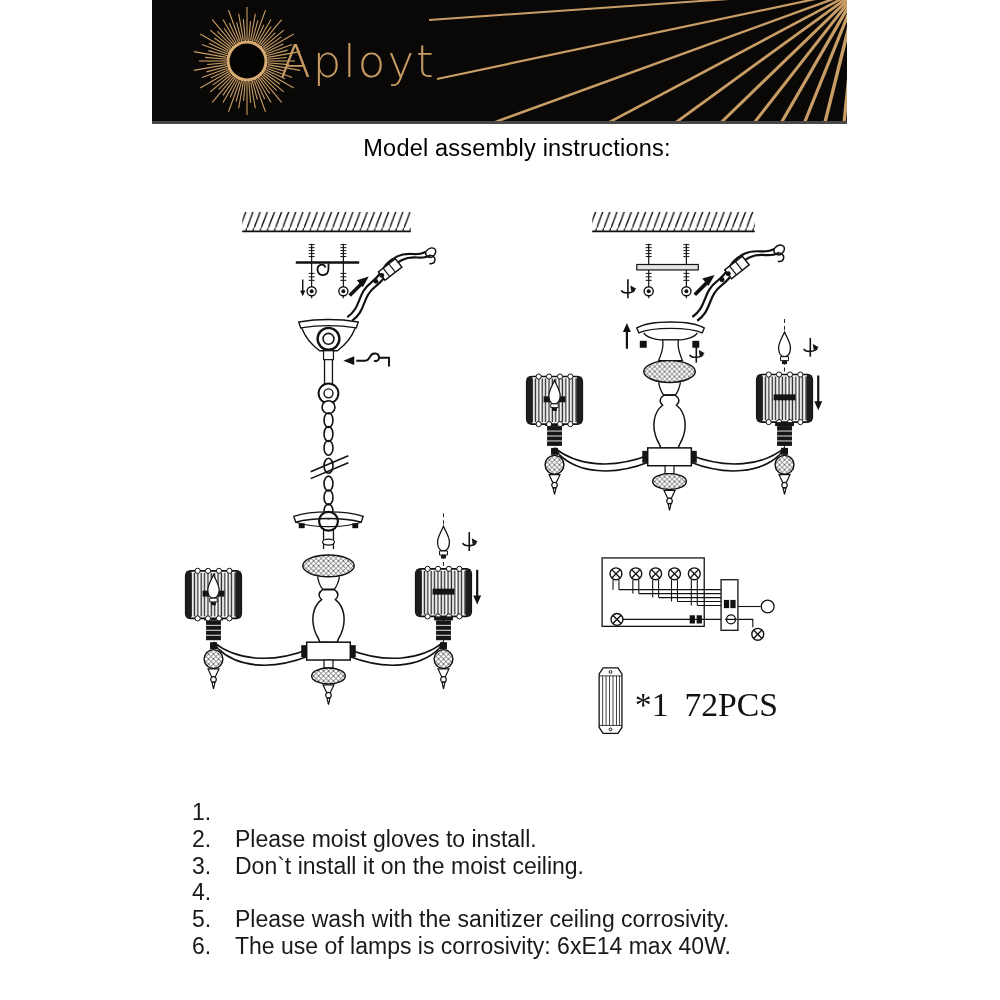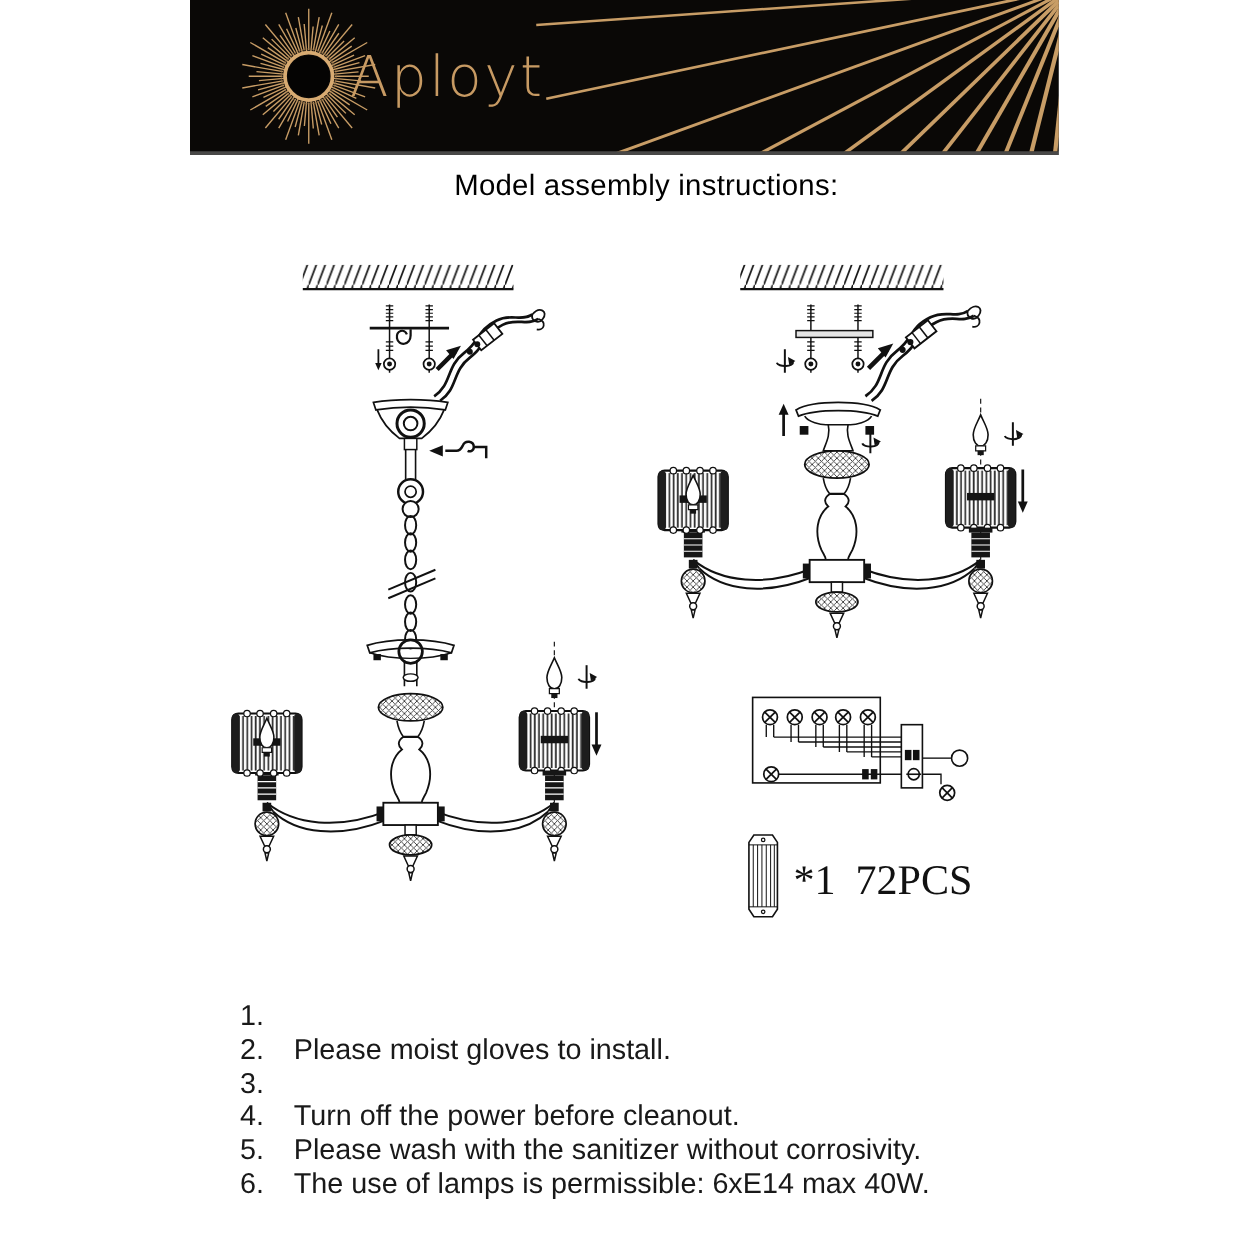--- a/index.html
+++ b/index.html
@@ -375,31 +375,31 @@
         <span class="instr-gap"></span>
     </div>
     <div class="instr-row">
       <span class="instr-num">2.</span>
         <span class="instr-gap"></span>
       <span>Please moist gloves to install.</span>
     </div>
     <div class="instr-row">
       <span class="instr-num">3.</span>
         <span class="instr-gap"></span>
+      <span>Don`t install it on the moist ceiling.</span>
     </div>
     <div class="instr-row">
       <span class="instr-num">4.</span>
         <span class="instr-gap"></span>
-      <span>Turn off the power before cleanout.</span>
     </div>
     <div class="instr-row">
       <span class="instr-num">5.</span>
         <span class="instr-gap"></span>
-      <span>Please wash with the sanitizer without corrosivity.</span>
+      <span>Please wash with the sanitizer ceiling corrosivity.</span>
     </div>
     <div class="instr-row">
       <span class="instr-num">6.</span>
         <span class="instr-gap"></span>
-      <span>The use of lamps is permissible: 6xE14 max 40W.</span>
+      <span>The use of lamps is corrosivity: 6xE14 max 40W.</span>
     </div>
   </div>
 
 </div>
 
 </body></html>

